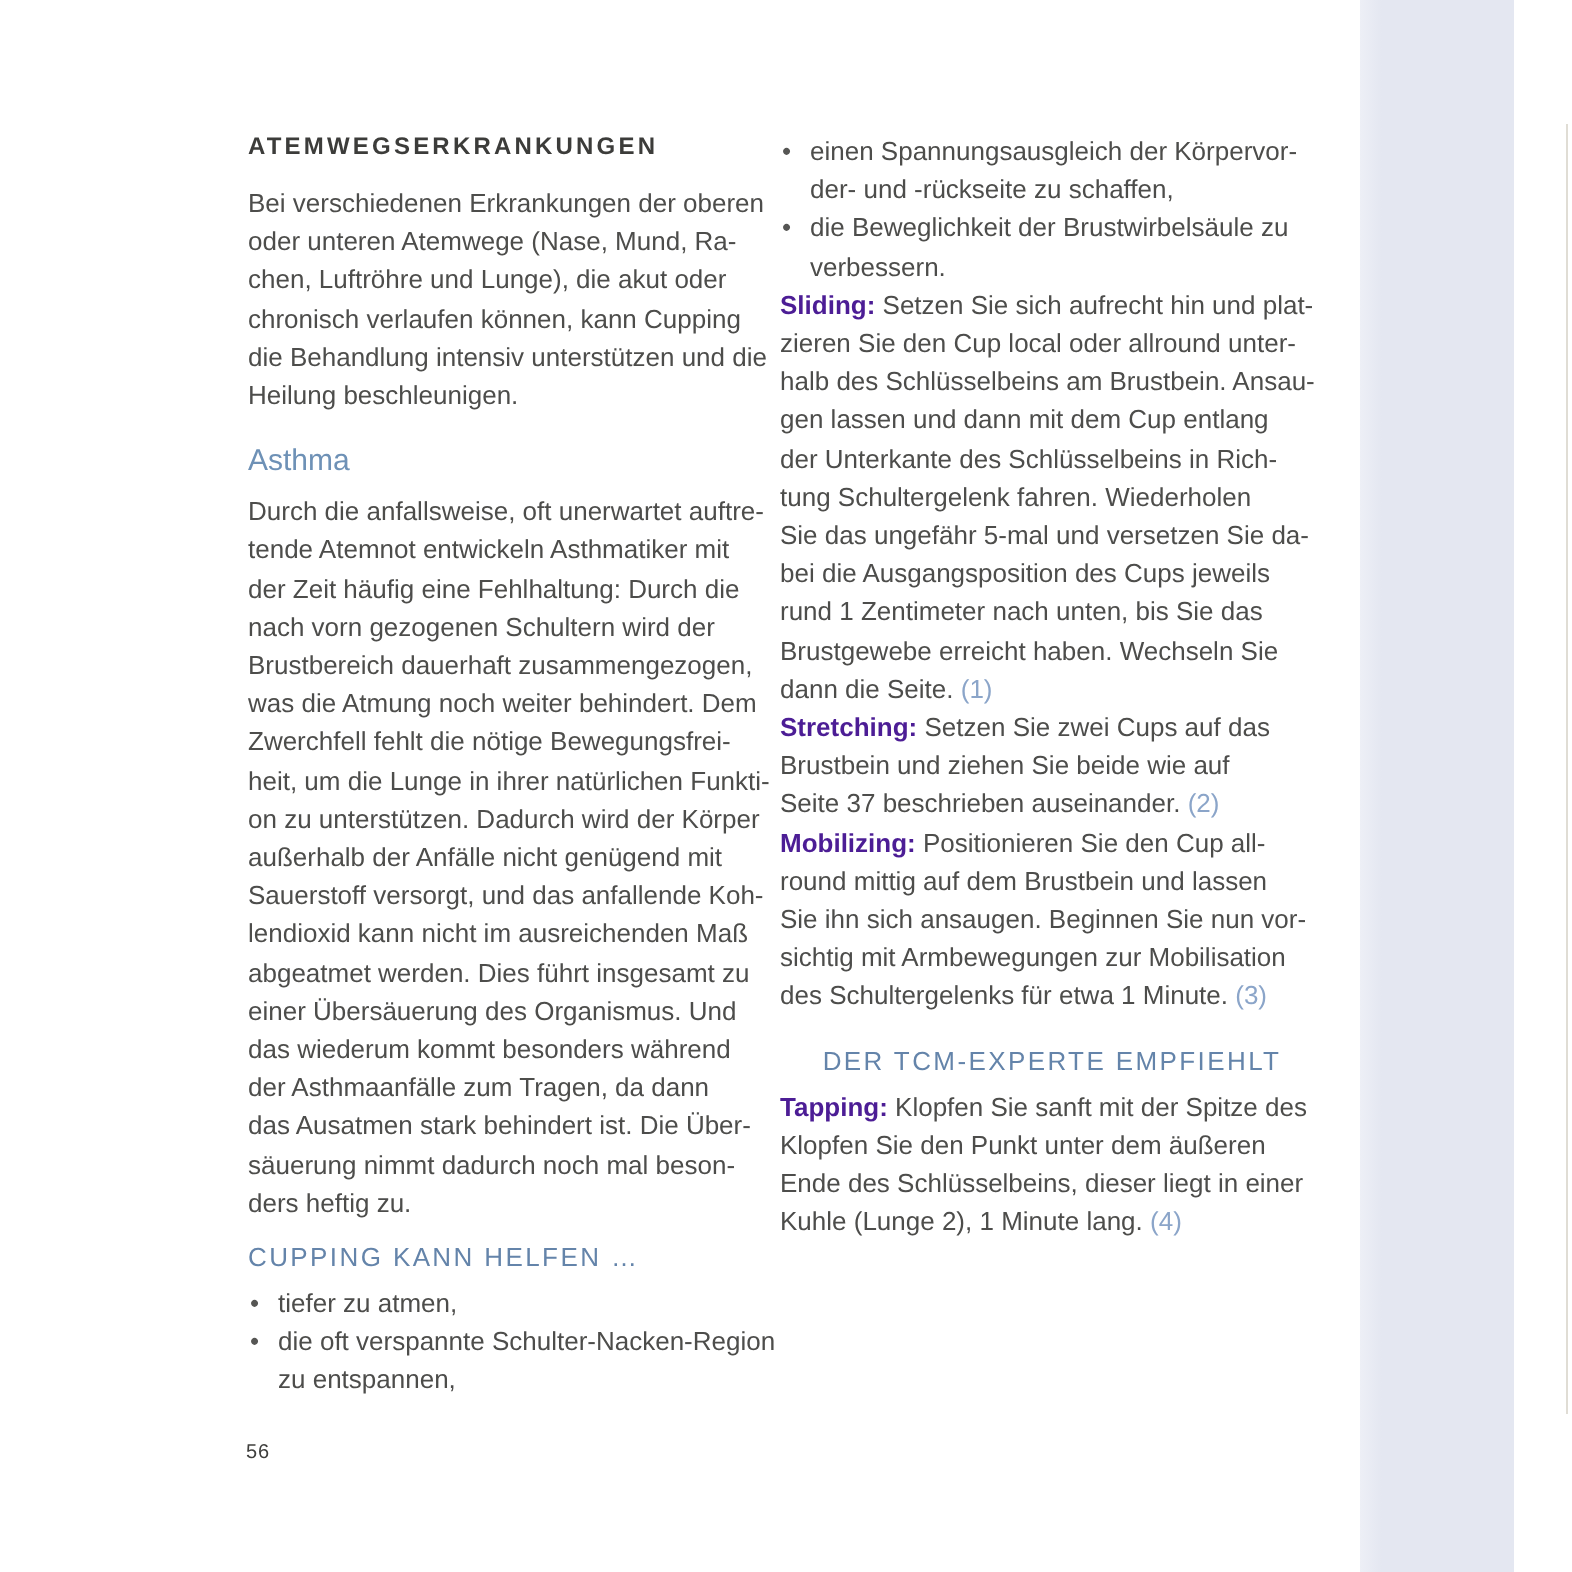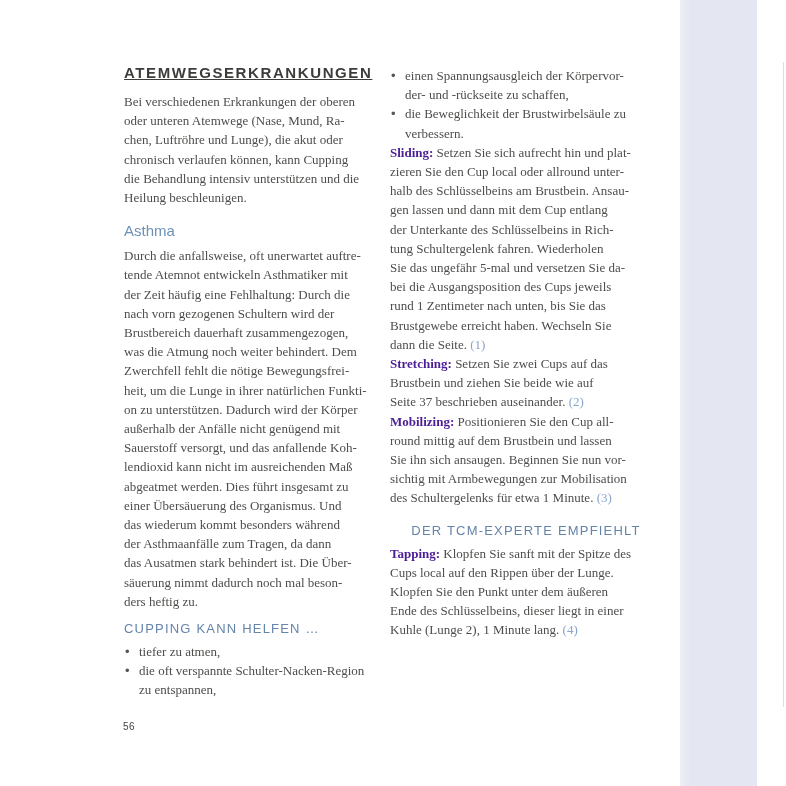--- a/index.html
+++ b/index.html
@@ -14,24 +14,24 @@
     background:linear-gradient(90deg,#edeff6 0%,#e4e7f1 14%,#e4e7f1 100%);
   }
   .page-edge-line{
     position:absolute;left:783px;top:62px;height:645px;width:1px;
     background:#d8d4cb;opacity:.8;
   }
   .column{position:absolute;width:272px;}
   .col-left{left:124px;top:63px;}
   .col-right{left:390px;top:66px;}
   .doc-title{
-    font-size:15px;font-weight:bold;letter-spacing:1.6px;color:#3c3c3a;
-    margin:0 0 9px 0;line-height:20px;white-space:nowrap;text-decoration:underline;
+    font-size:12px;font-weight:bold;letter-spacing:1.6px;color:#3c3c3a;
+    margin:0 0 9px 0;line-height:20px;white-space:nowrap;
   }
-  .line{white-space:nowrap;line-height:19.2px;font-size:13px;color:#4d4d4b;font-family:Liberation Serif, serif;}
+  .line{white-space:nowrap;line-height:19.2px;font-size:13px;color:#4d4d4b;}
   .para{margin:0;}
   .heading-sub{
     font-size:15px;color:#6e91b6;line-height:19px;
     margin:14px 16px 6px 0;white-space:nowrap;
   }
   .heading-caps{
     font-size:13px;color:#6484aa;letter-spacing:1.2px;line-height:17px;
     margin:9px 0 5px 0;white-space:nowrap;
   }
   .bullet-item{position:relative;padding-left:15px;}
@@ -134,21 +134,20 @@
       <div class="para">
         <div class="line"><strong>Mobilizing:</strong> Positionieren Sie den Cup all-</div>
         <div class="line">round mittig auf dem Brustbein und lassen</div>
         <div class="line">Sie ihn sich ansaugen. Beginnen Sie nun vor-</div>
         <div class="line">sichtig mit Armbewegungen zur Mobilisation</div>
         <div class="line">des Schultergelenks für etwa 1 Minute. <span class="ref">(3)</span></div>
       </div>
       <div class="heading-caps" style="margin-top: 14px; text-align: center;">DER TCM-EXPERTE EMPFIEHLT</div>
       <div class="para">
         <div class="line"><strong>Tapping:</strong> Klopfen Sie sanft mit der Spitze des</div>
-        <div class="line">Cups local auf den Rippen über der Lunge.</div>
         <div class="line">Klopfen Sie den Punkt unter dem äußeren</div>
         <div class="line">Ende des Schlüsselbeins, dieser liegt in einer</div>
         <div class="line">Kuhle (Lunge 2), 1 Minute lang. <span class="ref">(4)</span></div>
       </div>
     </div>
 </div>
 
 <div class="page-number">56</div>
 
 </body></html>

